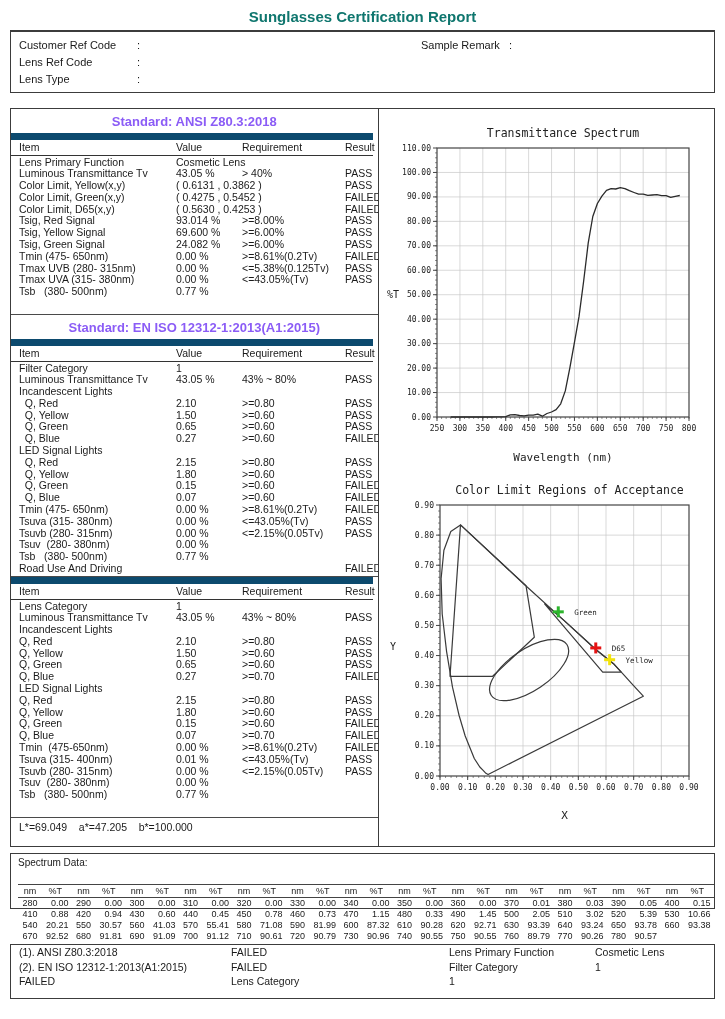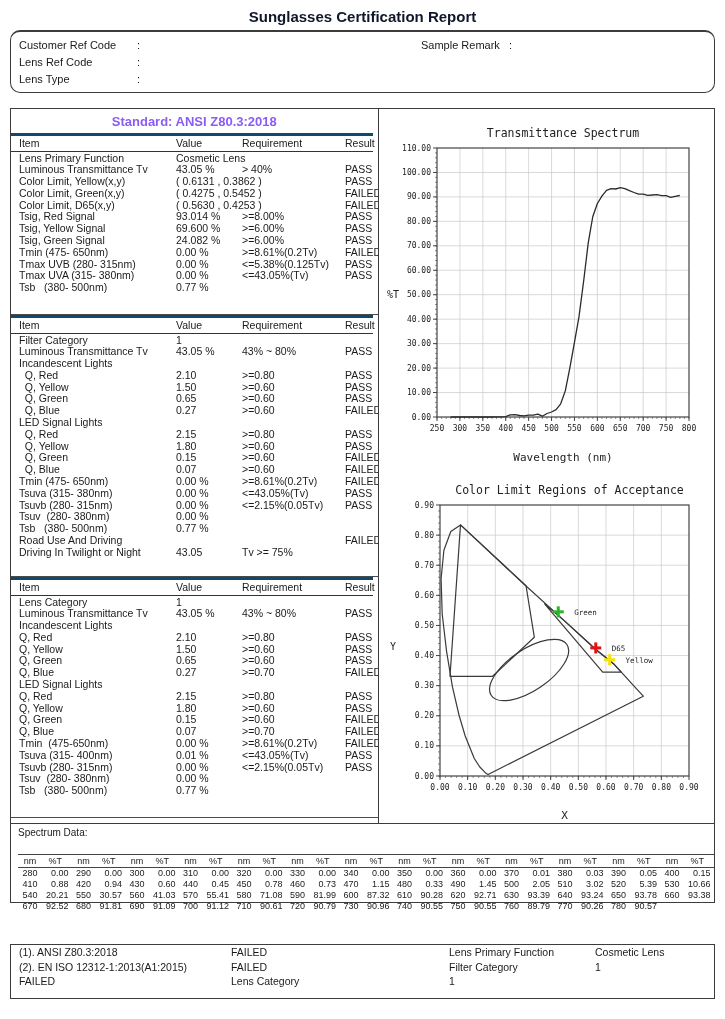--- a/index.html
+++ b/index.html
@@ -3,47 +3,47 @@
 <meta charset="utf-8">
 <style>
   html,body{margin:0;padding:0;}
   body{
     width:725px;height:1019px;background:#ffffff;position:relative;
     font-family:"Liberation Sans",sans-serif;color:#1a1a1a;
     -webkit-font-smoothing:antialiased;
   }
   .page-title{
     text-align:center;font-weight:bold;font-size:15px;padding-top:8px;
-    color:#0f172a;
+    color:#0f766e;
   }
   .box{position:absolute;border:1.5px solid #3c3c3c;box-sizing:border-box;background:#fff;}
   
-  .info-box{left:10px;top:30px;width:705px;height:63px;border-width:2px 1.5px 1.5px 1.5px;border-radius:10px;}
+  .info-box{left:10px;top:30px;width:705px;height:63px;border-width:2px 1.5px 1.5px 1.5px;}
   .info-row{position:relative;font-size:11px;line-height:17px;padding-left:8px;}
   .info-label{display:inline-block;width:118px;}
   .info-colon{display:inline-block;}
   .info-remark{position:absolute;left:410px;top:0;}
   .info-remark .info-label{width:88px;}
   
   .main-box{left:10px;top:108px;width:705px;height:739px;display:flex;}
   .left-panel{width:367.5px;border-right:1.5px solid #3c3c3c;box-sizing:border-box;}
   .right-panel{flex:1;position:relative;}
   .std-section{box-sizing:border-box;overflow:hidden;}
   .std-section + .std-section{border-top:1px solid #4a4a4a;}
   .std-title{text-align:center;font-weight:bold;font-size:13px;padding:5px 0 4px 0;color:#8b5cf6;}
   .tbl-head,.tbl-row{
     display:grid;grid-template-columns:157px 66px 103px 40px;
     padding-left:8px;font-size:10.5px;
   }
-  .tbl-head{border-top:3px solid #0c4a6e;border-bottom:1px solid #333;line-height:14.5px;margin-right:5px;margin-bottom:1px;}
+  .tbl-head{border-top:7px solid #0c4a6e;border-bottom:1px solid #333;line-height:14.5px;margin-right:5px;margin-bottom:1px;}
   .tbl-row{line-height:11.8px;}
   .c-item,.c-val{white-space:pre;}
   .cie-block{border-top:1px solid #4a4a4a;padding:3px 0 0 8px;font-size:10.5px;line-height:12px;white-space:pre;}
   
-  .spectrum-box{left:10px;top:823px;width:705px;height:80px;padding:3px 0 0 7px;}
+  .spectrum-box{left:10px;top:853px;width:705px;height:56px;padding:3px 0 0 7px;}
   .spec-label{font-size:10px;line-height:12px;}
   .spec-grid{display:grid;grid-template-columns:repeat(13,24px 29.5px);font-size:9px;line-height:11px;margin-top:15px;}
   .spec-grid .h{border-top:1px solid #444;border-bottom:1px solid #444;text-align:center;line-height:12px;}
   .spec-nm{text-align:center;}
   .spec-t{text-align:right;padding-right:3px;}
   
   .summary-box{left:10px;top:944px;width:705px;height:55px;padding-top:0;}
   .sum-row{display:grid;grid-template-columns:212px 218px 146px auto;padding-left:8px;font-size:10.5px;line-height:14.5px;}
   .chart-svg{position:absolute;left:0;top:0;}
   .ct{font-family:"DejaVu Sans Mono",monospace;fill:#222;}
@@ -149,20 +149,21 @@
           <span class="c-res">PASS</span>
         </div>
         <div class="tbl-row">
           <span class="c-item">Tsb   (380- 500nm)</span>
           <span class="c-val">0.77 %</span>
           <span class="c-req"></span>
           <span class="c-res"></span>
         </div>
       </div>
       <div class="std-section" style="height: 262px;">
+        <div class="std-title">Standard: EN ISO 12312-1:2013(A1:2015)</div>
         <div class="tbl-head">
           <span class="c-item">Item</span>
           <span class="c-val">Value</span>
           <span class="c-req">Requirement</span>
           <span class="c-res">Result</span>
         </div>
         <div class="tbl-row">
           <span class="c-item">Filter Category</span>
           <span class="c-val">1</span>
           <span class="c-req"></span>

